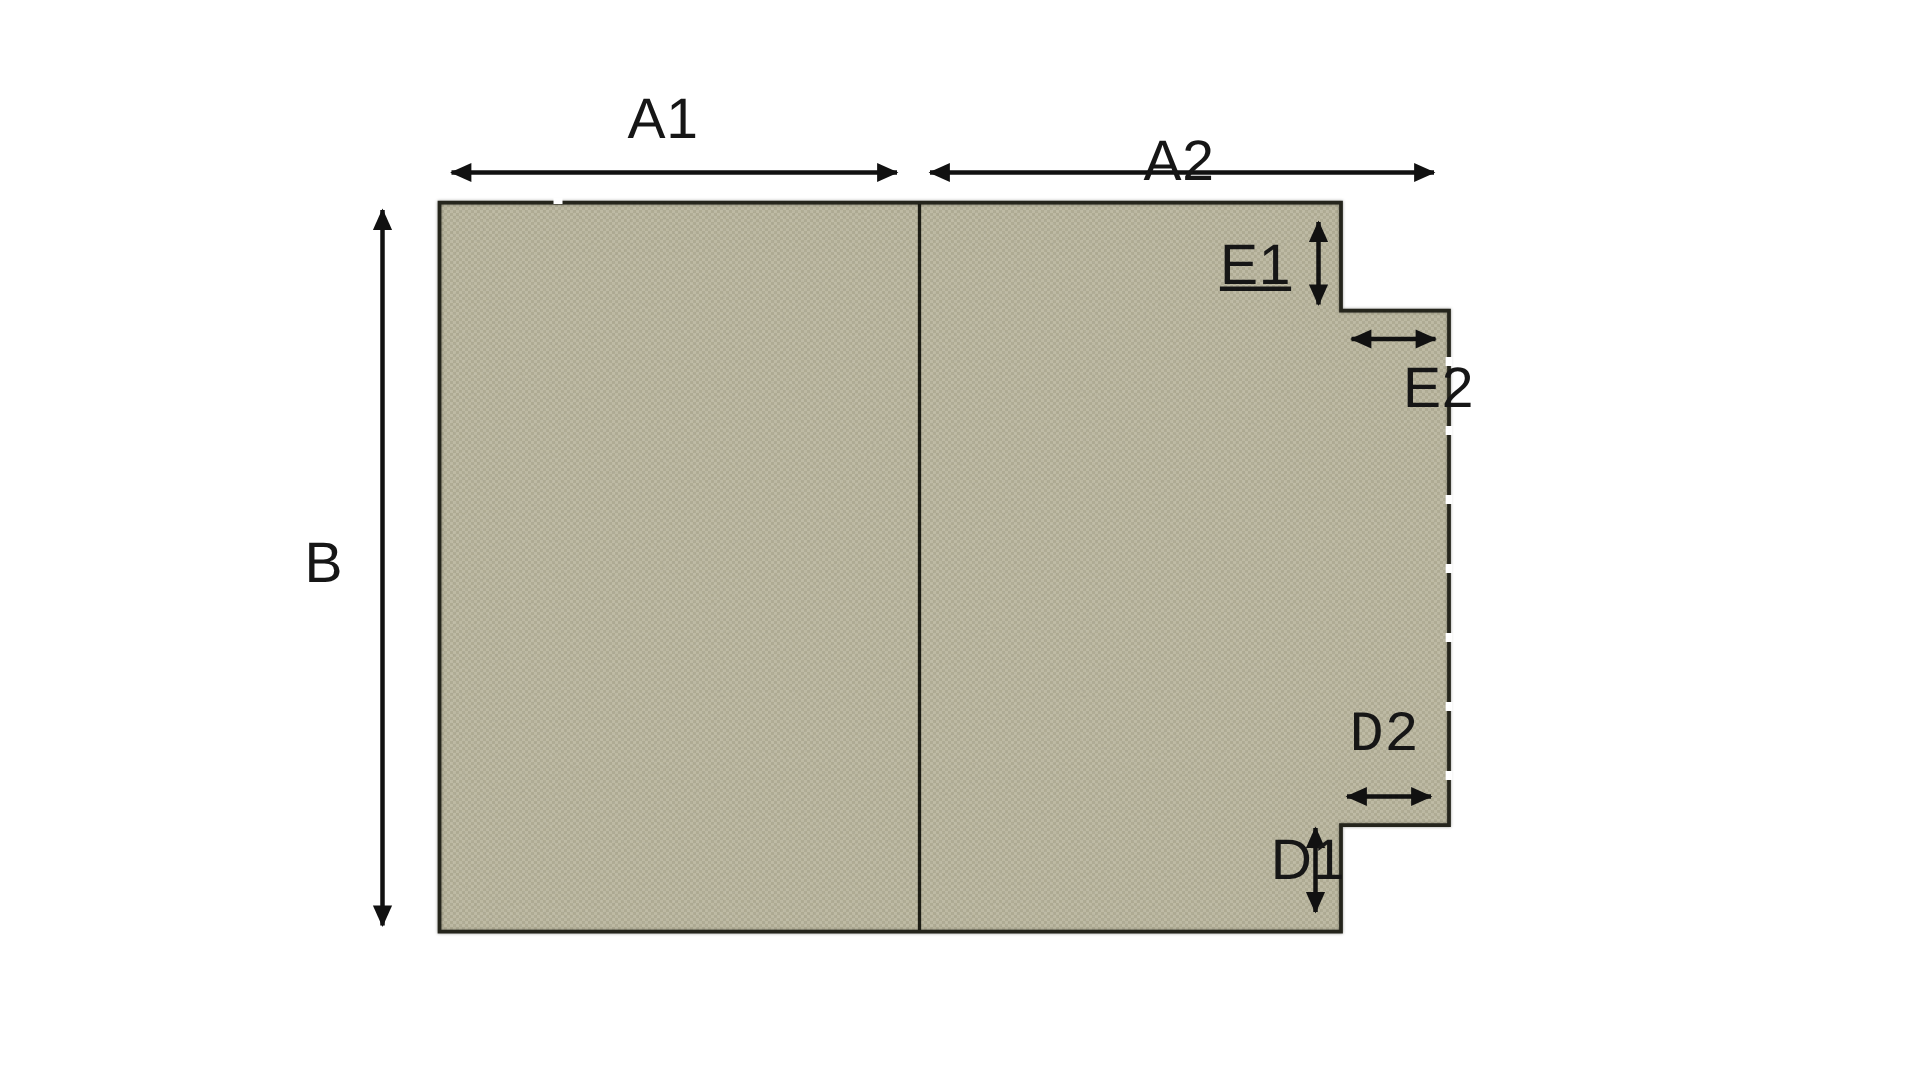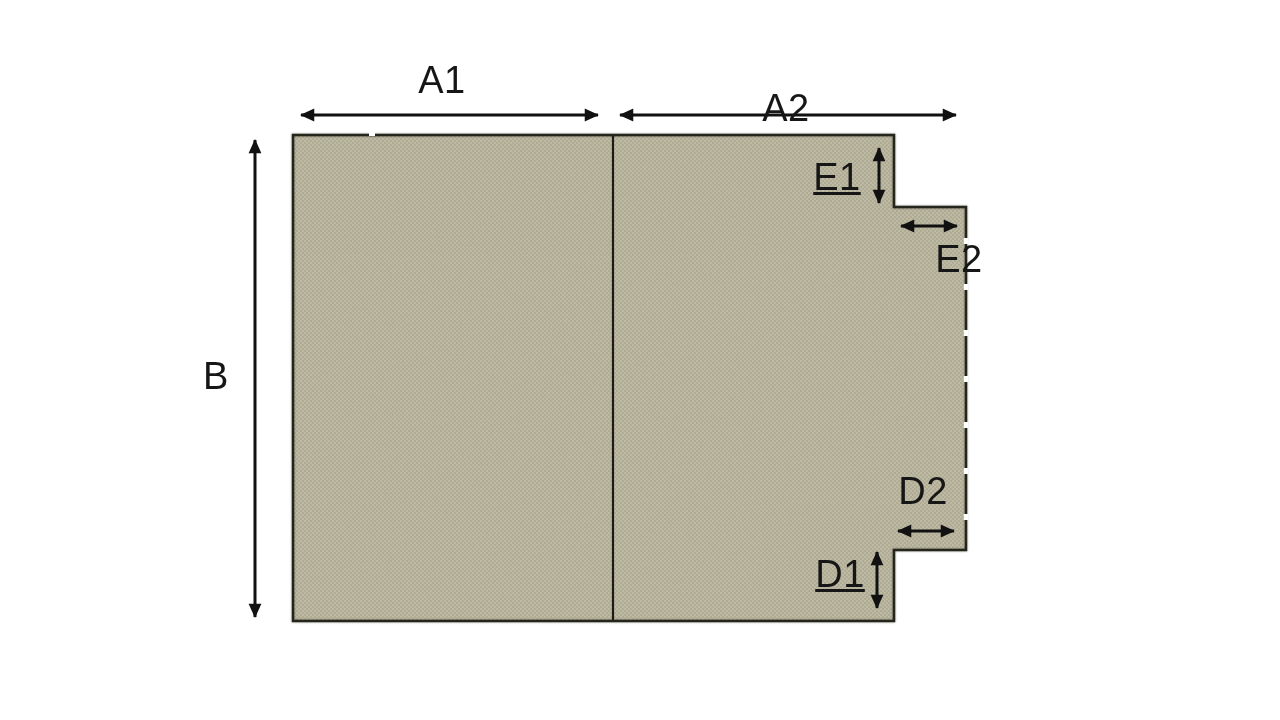--- a/index.html
+++ b/index.html
@@ -86,16 +86,16 @@
       <line x1="898" y1="531" x2="954" y2="531" marker-start="url(#arrowHead)" marker-end="url(#arrowHead)"></line>
       <line x1="877" y1="552" x2="877" y2="608" marker-start="url(#arrowHead)" marker-end="url(#arrowHead)"></line>
     </g>
   </svg>
 
   <div class="dim-label" style="left:442px; top:80px;">A1</div>
   <div class="dim-label" style="left:786px; top:80px;margin-top:28px;">A2</div>
   <div class="dim-label" style="left:216px; top:376px;">B</div>
   <div class="dim-label" style="left:837px; top:177px;text-decoration:underline;">E1</div>
   <div class="dim-label" style="left:931px; top:259px;margin-left:28px;">E2</div>
-  <div class="dim-label" style="left:923px; top:491px;">D2</div>
-  <div class="dim-label" style="left:840px; top:574px;text-decoration:underline;">D1</div>
+  <div class="dim-label" style="left:923px; top:491px;font-family:Liberation Mono, monospace;">D2</div>
+  <div class="dim-label" style="left:872px; top:574px;">D1</div>
 
 </div>
 
 </body></html>

